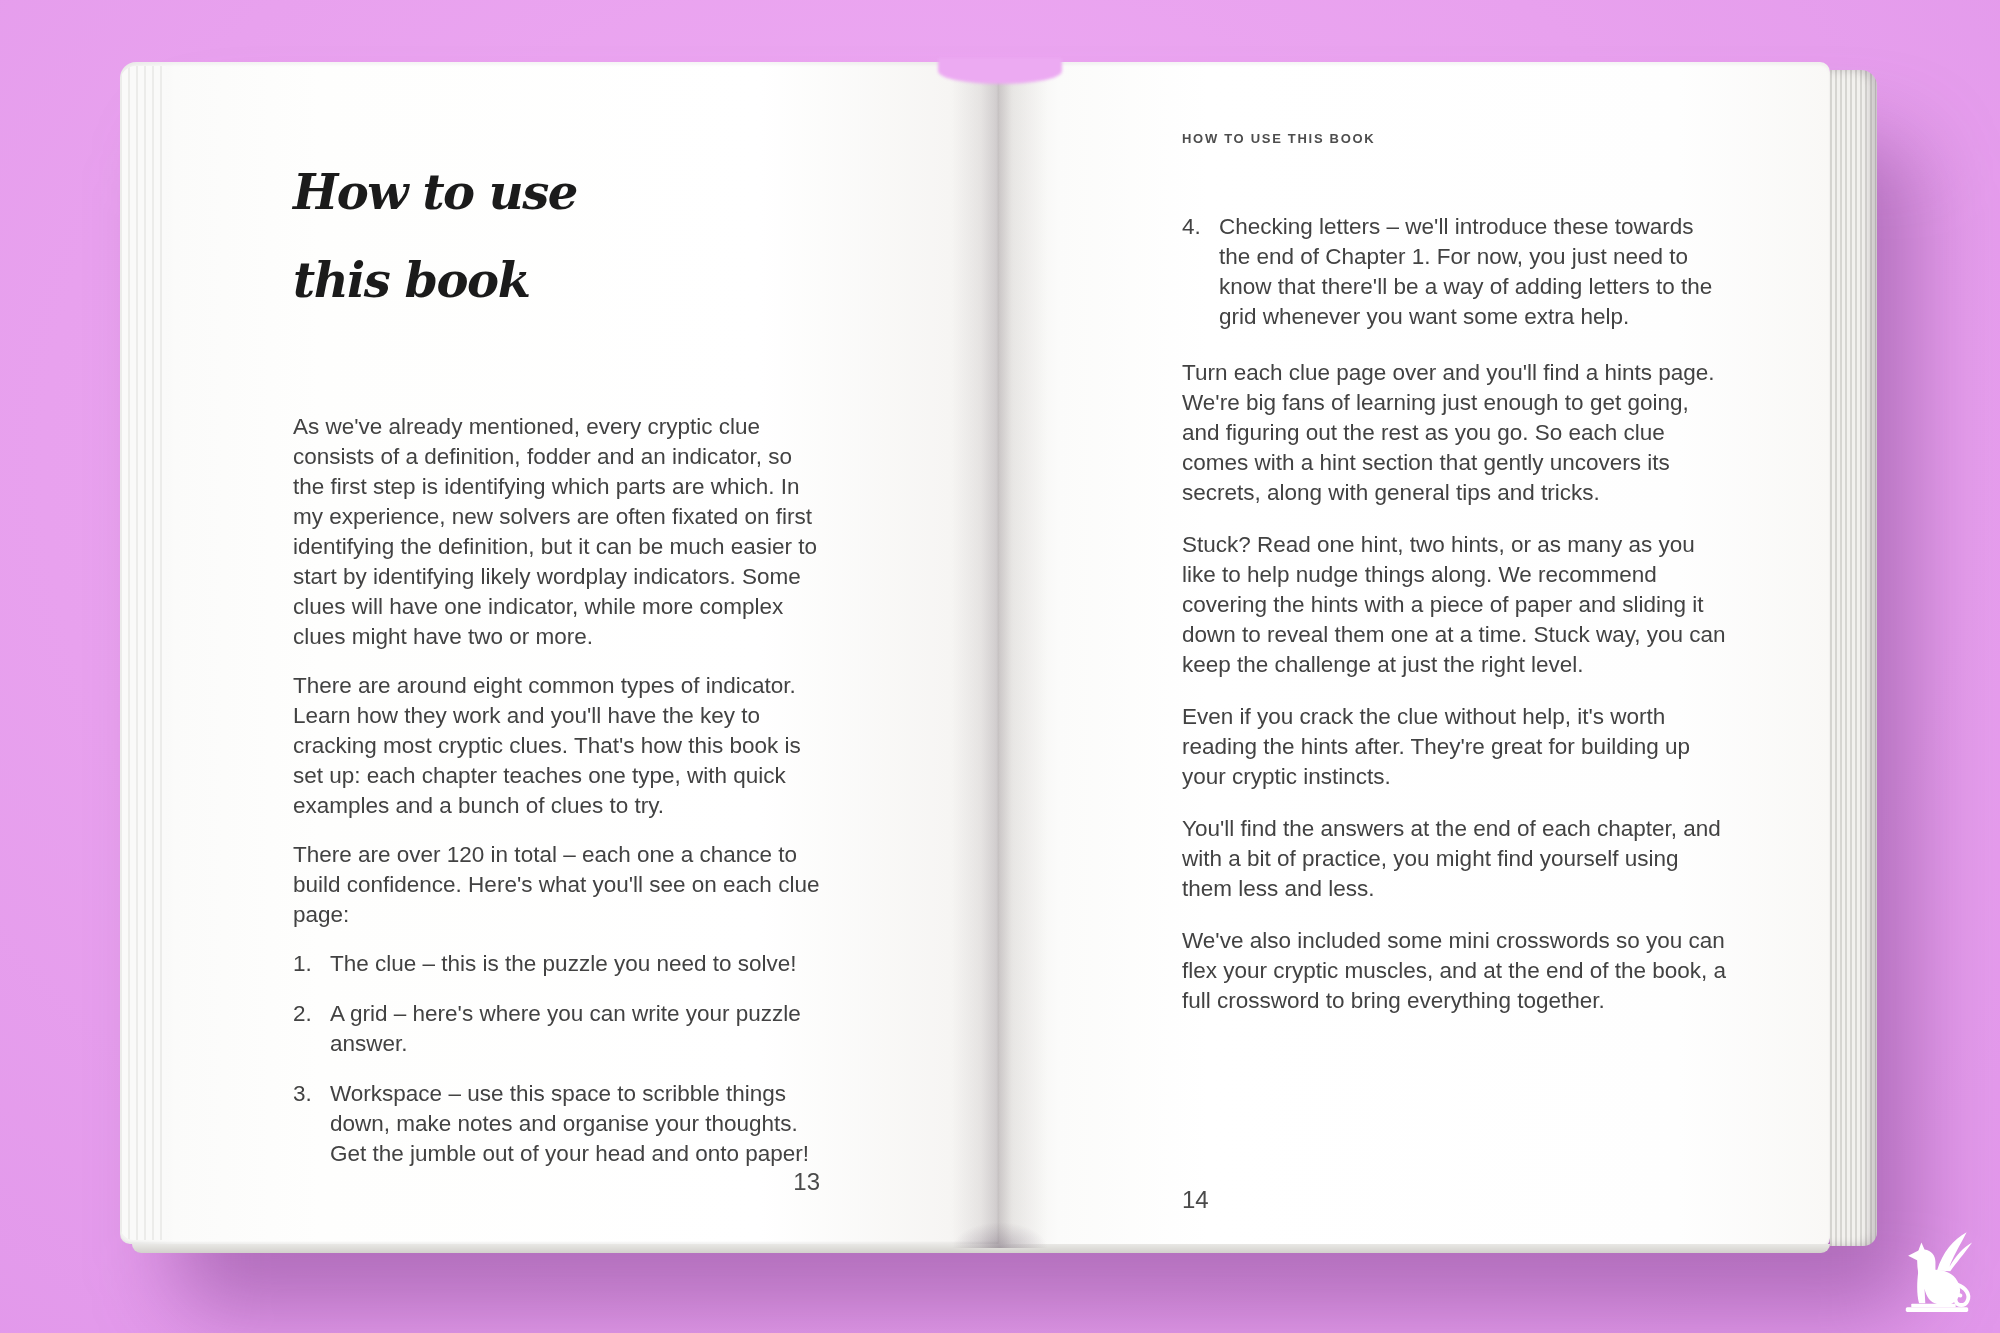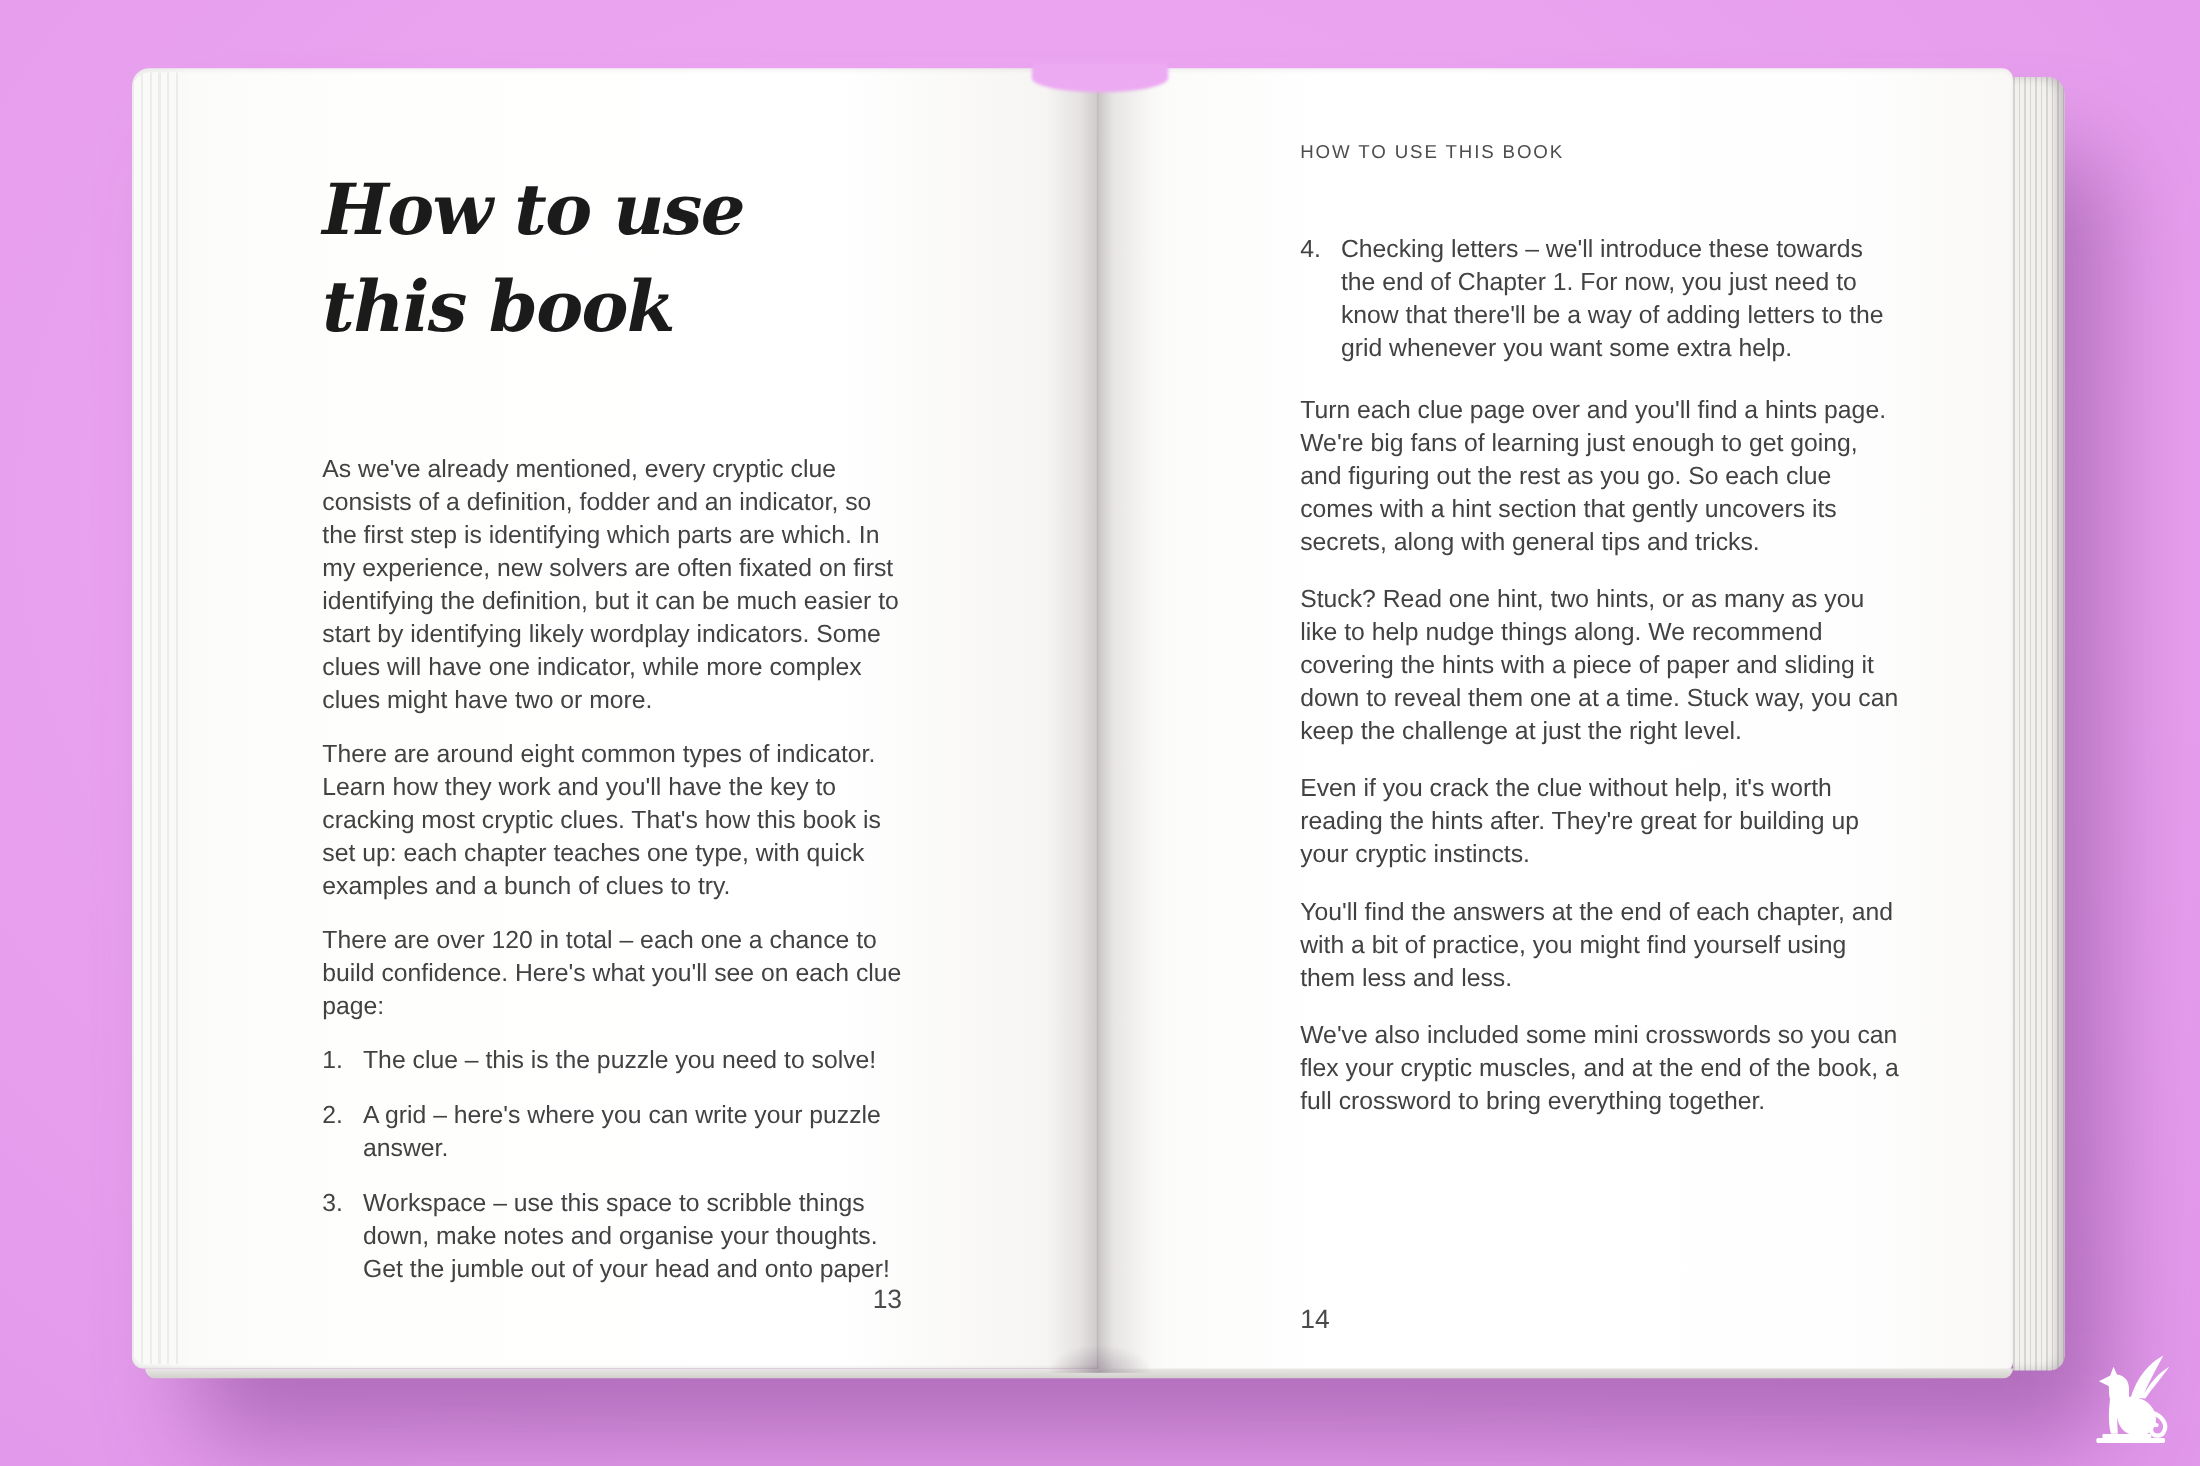--- a/index.html
+++ b/index.html
@@ -56,38 +56,38 @@
     background: radial-gradient(ellipse at 50% 100%, rgba(80,60,85,0.28), rgba(80,60,85,0) 70%);
   }
 
   
   .left-col {
     position:absolute; left:293px; top:148px; width:527px;
     font-size:22.5px; line-height:30px; color:#424242;
   }
   .title {
     font-family:"DejaVu Serif", serif; font-style:italic; font-weight:bold;
-    font-size:64px; line-height:88px; letter-spacing:-1.5px; color:#1b1b1b;
+    font-size:48px; line-height:88px; letter-spacing:-1.5px; color:#1b1b1b;
     margin:0 0 88px 0;
   }
   .body-p { margin:4px 0 19px 0; }
   .olist { margin-top:19px; }
   .oitem { display:flex; margin-bottom:20px; }
   .onum { flex:none; width:37px; }
   .otext { flex:1; }
   .pageno-left {
     position:absolute; left:293px; top:1168px; width:527px; text-align:right;
     font-size:24px; color:#4a4a4a;
   }
   .right-col {
     position:absolute; left:1182px; top:128px; width:548px;
     font-size:22.5px; line-height:30px; color:#424242;
   }
   .running-header {
-    font-size:17px; line-height:21px; letter-spacing:1.7px; font-weight:400;
+    font-size:13px; line-height:21px; letter-spacing:1.7px; font-weight:700;
     color:#4d4d4d; margin:0 0 63px 0;
   }
   .right-col .oitem { margin-bottom:26px; }
   .right-col .body-p { margin:0 0 22px 0; }
   .pageno-right {
     position:absolute; left:1182px; top:1186px; font-size:24px; color:#4a4a4a;
   }
   .griffin {
     position:absolute; left:1898px; top:1226px; width:78px; height:86px;
   }

